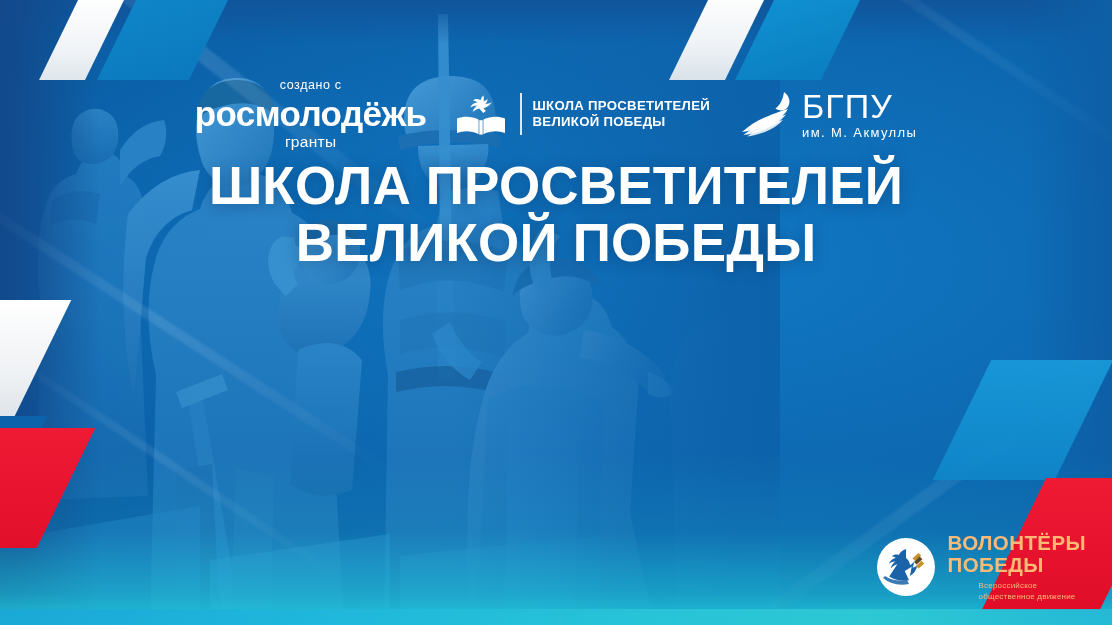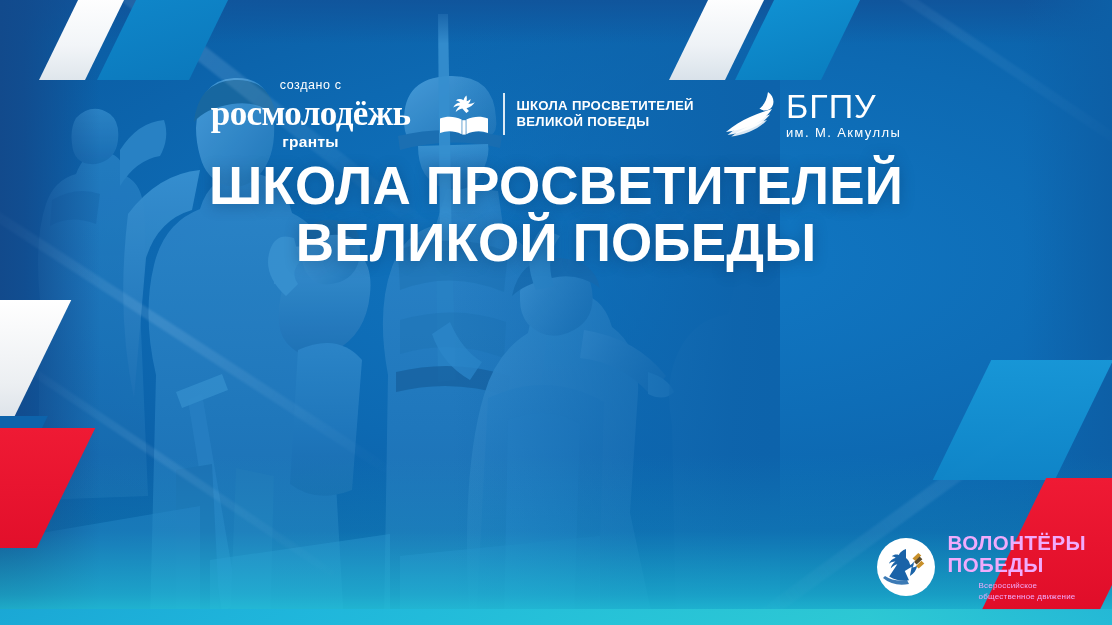--- a/index.html
+++ b/index.html
@@ -82,24 +82,24 @@
   .ros {
     display: flex; flex-direction: column; align-items: center;
     color: #fff;
     line-height: 1;
     margin-right: 26px;
   }
   .ros .sub-top {
     font-size: 12.5px; letter-spacing: .6px; margin-bottom: 4px; font-weight: 400;
   }
   .ros .word {
-    font-size: 35px; font-weight: 700; letter-spacing: -0.6px; font-family: Liberation Serif, serif;
+    font-size: 35px; font-weight: 700; letter-spacing: -0.6px;
   }
   .ros .sub-bot {
-    font-size: 15.5px; margin-top: 3px; font-weight: 700; letter-spacing: .3px;
+    font-size: 15.5px; margin-top: 3px; font-weight: 400; letter-spacing: .3px;
   }
 
   .school-logo { display: flex; align-items: center; gap: 11px; margin-right: 30px; }
   .school-logo .mark { width: 56px; height: 56px; flex: 0 0 56px; }
   .school-logo .divider {
     width: 2px; height: 42px; background: rgba(255,255,255,.85);
   }
   .school-logo .txt {
     color: #fff; font-size: 13.2px; font-weight: 700; line-height: 1.22;
     letter-spacing: .3px; white-space: pre-line;
@@ -126,21 +126,21 @@
     white-space: pre-line;
   }
 
   
   .vv {
     position: absolute;
     right: 26px; bottom: 22px;
     display: flex; align-items: center; gap: 11px;
   }
   .vv .mark { width: 62px; height: 62px; flex: 0 0 62px; }
-  .vv .txtwrap { color: #f0abfc; line-height: 1; }
+  .vv .txtwrap { color: #fdba74; line-height: 1; }
   .vv .l1 { font-size: 20.5px; font-weight: 700; letter-spacing: .4px; white-space: pre-line; line-height: 1.12; }
   .vv .l2 { font-size: 8px; margin-top: 4px; line-height: 1.35; white-space: pre-line; letter-spacing: .2px; margin-left: 31px; }
 </style>
 </head>
 <body>
 
 <div id="stage">
 
   <div class="bg-base"></div>
 

